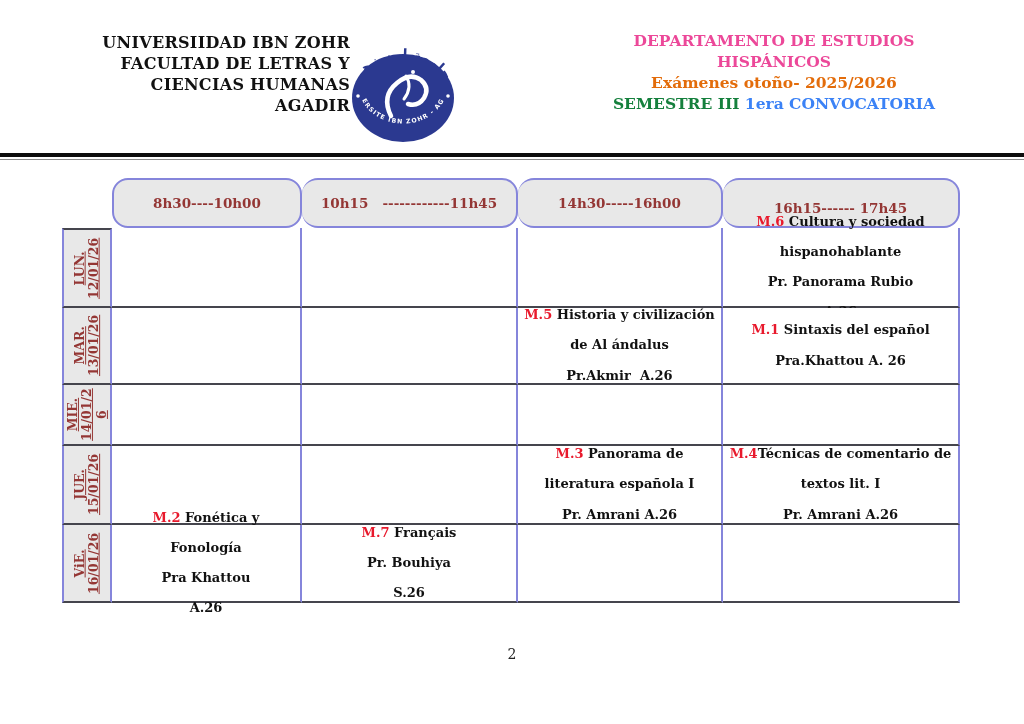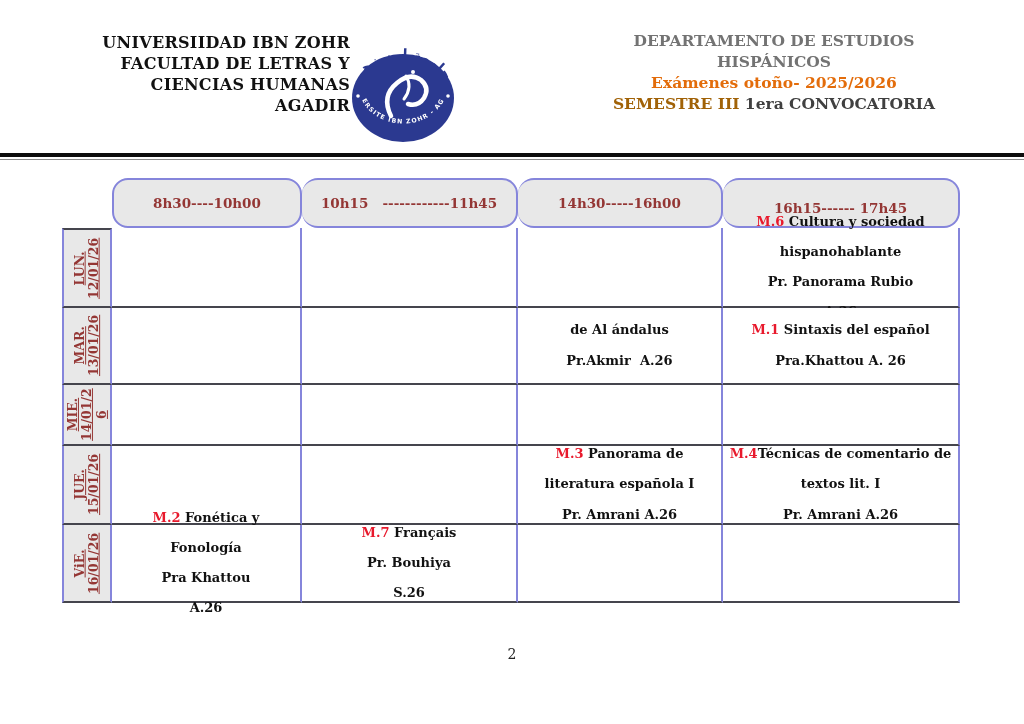--- a/index.html
+++ b/index.html
@@ -10,25 +10,25 @@
   }
   
   .uni-block{
     position:absolute;left:40px;top:32px;width:310px;text-align:right;
     font-weight:bold;font-size:16px;line-height:21px;letter-spacing:.3px;
   }
   .dept-block{
     position:absolute;left:578px;top:30px;width:392px;text-align:center;
     font-weight:bold;font-size:15.5px;line-height:21px;
   }
-  .dept-line{color:#737373;}
+  .dept-line{color:#ec4899;}
   .session-line{color:#E36C0A;}
   .semester-line{white-space:pre;}
-  .semester-line .sem{color:#a16207;margin-top:11px;}
-  .semester-line .conv{color:#404040;}
+  .semester-line .sem{color:#15803d;margin-top:11px;}
+  .semester-line .conv{color:#3b82f6;}
   .logo-wrap{position:absolute;left:343px;top:38px;width:120px;height:110px;}
   
   .rule-thick{position:absolute;left:0;top:153px;width:1024px;height:4px;background:#0d0d0d;}
   .rule-thin{position:absolute;left:0;top:159px;width:1024px;height:1px;background:#8a8a8a;}
   
   #grid{
     position:absolute;left:62px;top:178px;display:grid;
     grid-template-columns:50px 190px 216px 205px 237px;
     grid-template-rows:50px 80px 77px 61px 79px 78px;
   }
@@ -126,20 +126,21 @@
     </div>
     <div class="day">
       <div class="rot" style="width: 69px;">
         <div class="dayline">MAR.</div>
         <div class="dayline">13/01/26</div>
       </div>
     </div>
     <div class="cell"></div>
     <div class="cell"></div>
     <div class="cell">
+      <div class="exam-line"><span class="code">M.5</span><span> Historia y civilización</span></div>
       <div class="exam-line">de Al ándalus</div>
       <div class="exam-line">Pr.Akmir  A.26</div>
     </div>
     <div class="cell">
       <div class="exam-line"><span class="code">M.1</span><span> Sintaxis del español</span></div>
       <div class="exam-line">Pra.Khattou A. 26</div>
     </div>
     <div class="day">
       <div class="rot" style="width: 53px;">
         <div class="dayline">MIE.</div>

